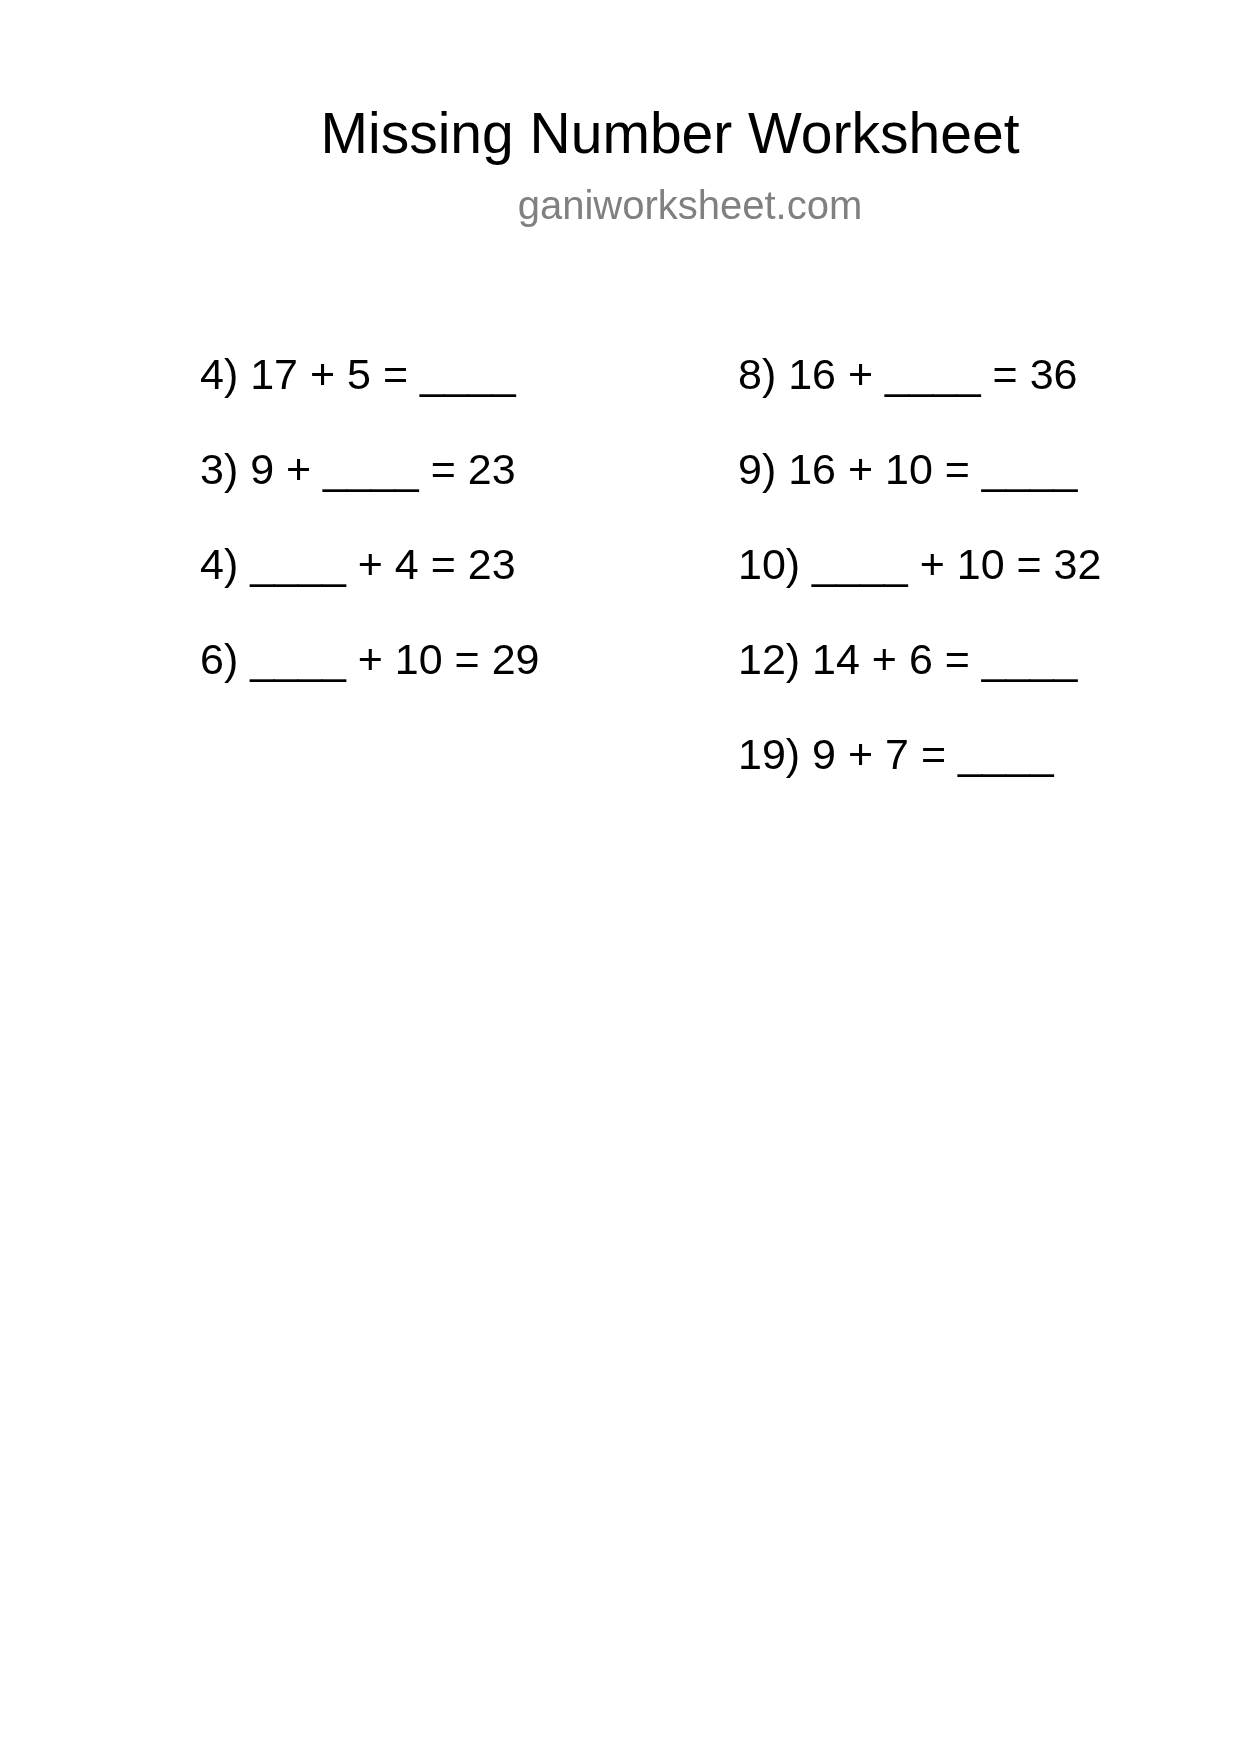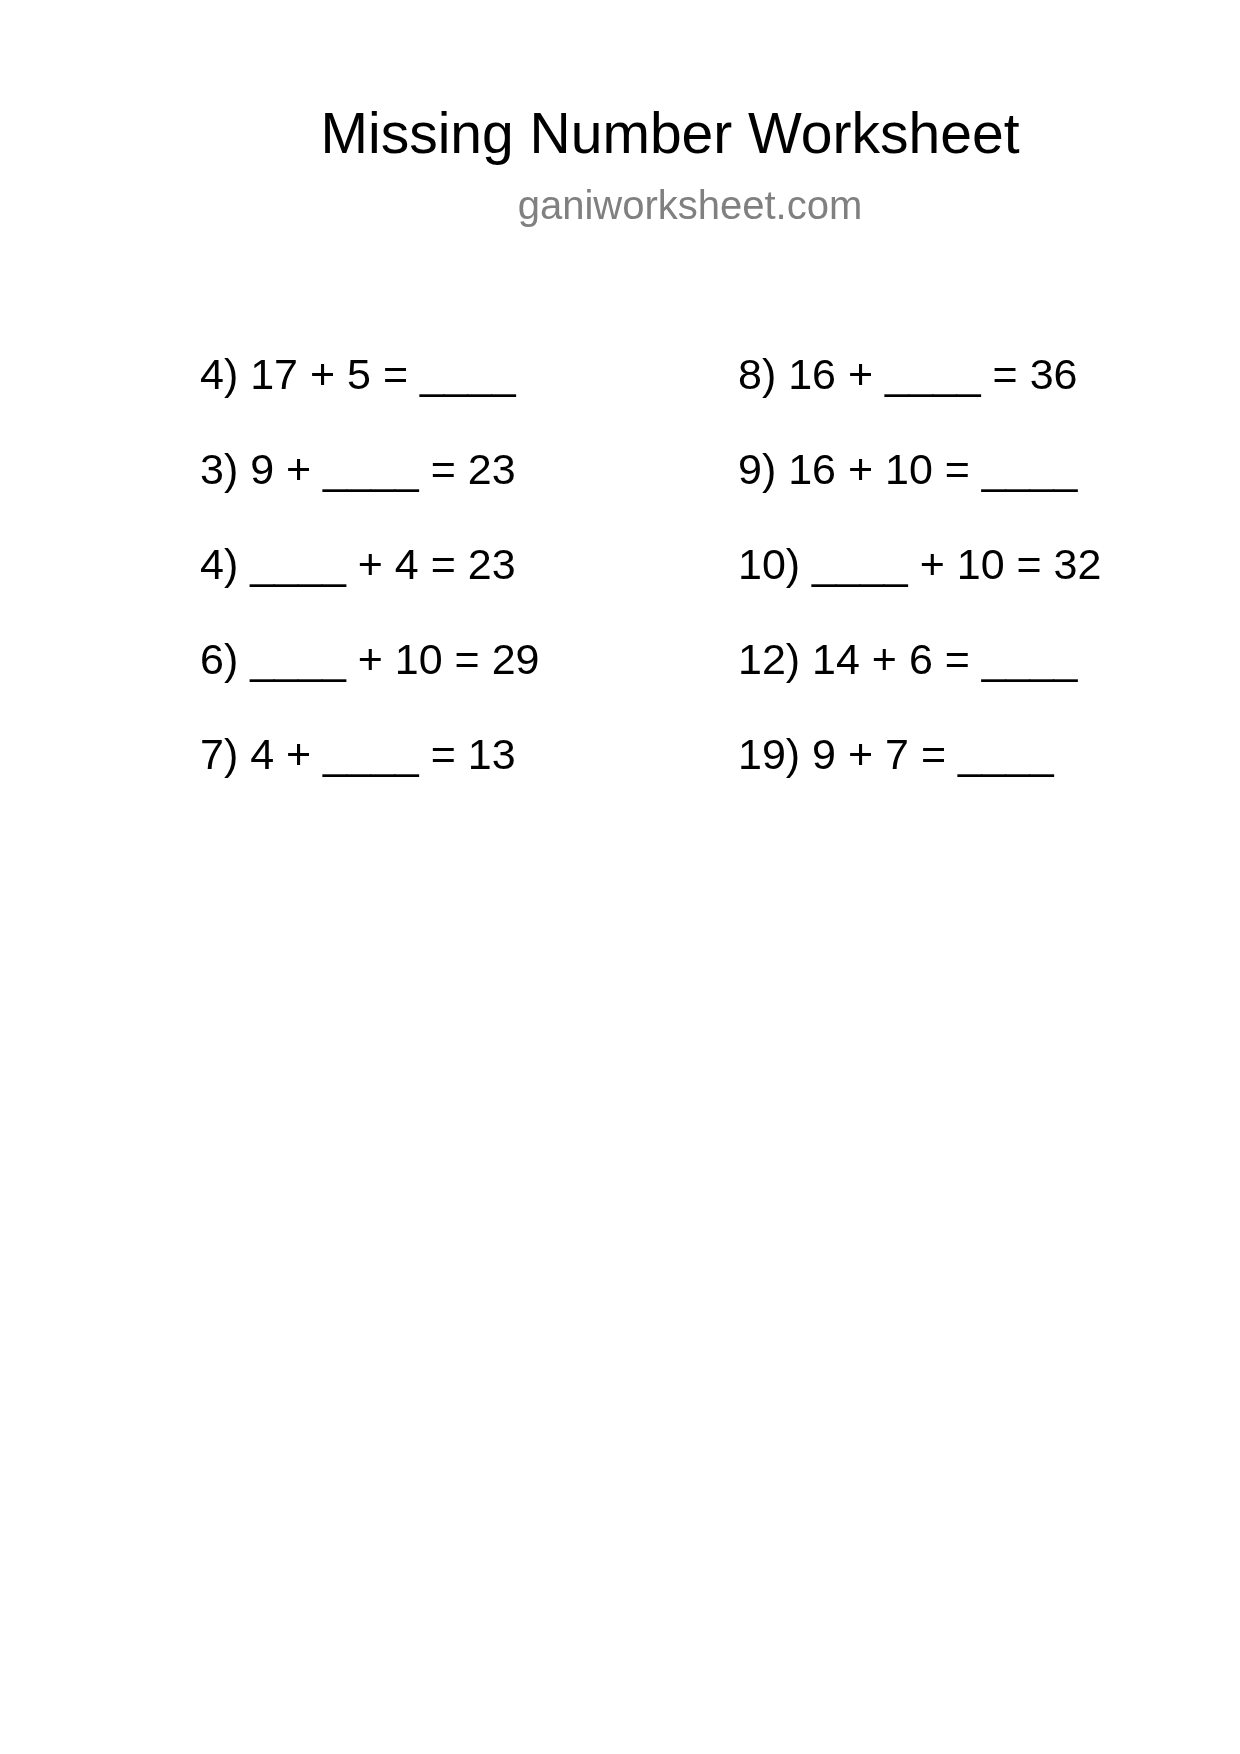--- a/index.html
+++ b/index.html
@@ -56,21 +56,20 @@
 
 <div>
   <div class="title">Missing Number Worksheet</div>
   <div class="subtitle">ganiworksheet.com</div>
 
   <div class="column left">
     <div class="problem">4) 17 + 5 = ____</div>
     <div class="problem">3) 9 + ____ = 23</div>
     <div class="problem">4) ____ + 4 = 23</div>
     <div class="problem">6) ____ + 10 = 29</div>
-    <div class="problem">7) 4 + ____ = 13</div>
   </div>
 
   <div class="column right">
     <div class="problem">8) 16 + ____ = 36</div>
     <div class="problem">9) 16 + 10 = ____</div>
     <div class="problem">10) ____ + 10 = 32</div>
     <div class="problem">12) 14 + 6 = ____</div>
     <div class="problem">19) 9 + 7 = ____</div>
   </div>
 </div>

